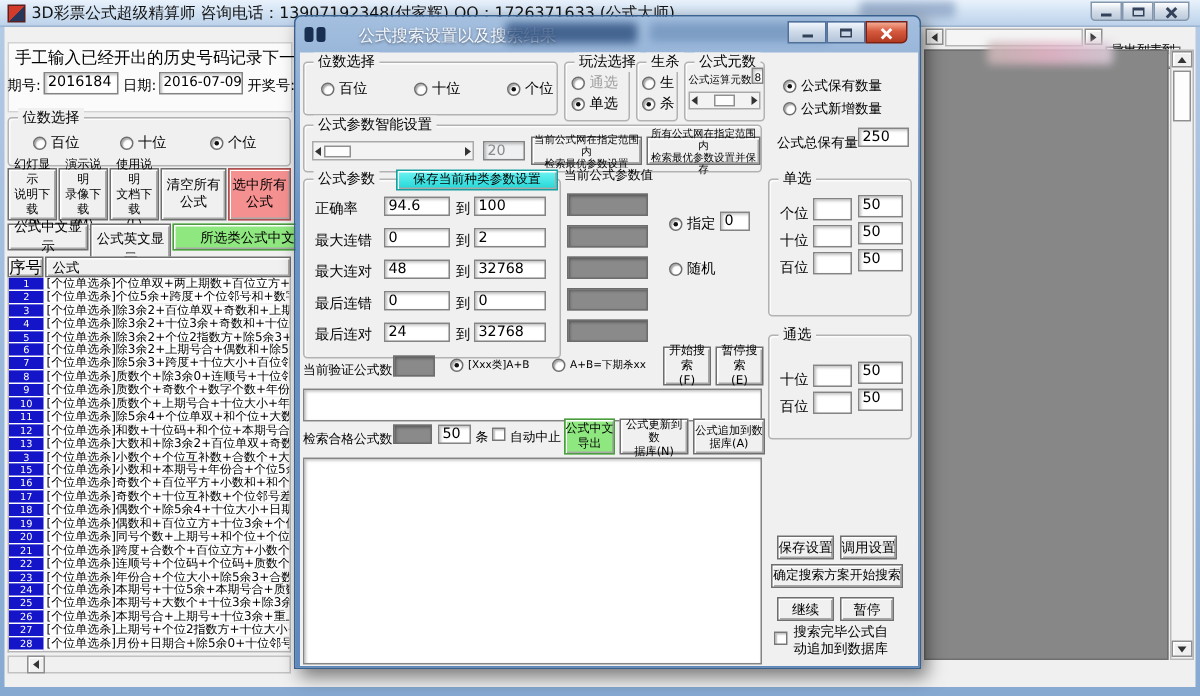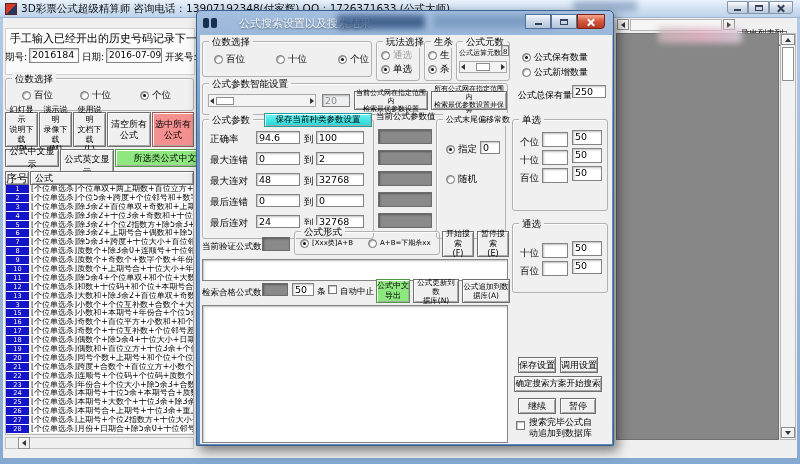--- a/index.html
+++ b/index.html
@@ -393,38 +393,32 @@
       <span class="abs lbl" style="left:104px;top:182px">到</span>
       <div class="abs sunken" style="left:116px;top:180px;width:48px;height:13px">32768</div>
 
       <span class="abs lbl" style="left:176px;top:76px;font-size:8.5px">当前公式参数值</span>
       <div class="abs graybox" style="left:178px;top:94px;width:54px;height:15px"></div>
       <div class="abs graybox" style="left:178px;top:115px;width:54px;height:15px"></div>
       <div class="abs graybox" style="left:178px;top:136px;width:54px;height:15px"></div>
       <div class="abs graybox" style="left:178px;top:157px;width:54px;height:15px"></div>
       <div class="abs graybox" style="left:178px;top:178px;width:54px;height:15px"></div>
 
-      <div class="abs grp" style="left:236px;top:84px;width:70px;height:120px">
-        <span class="grp-label" style="font-size:8px">公式末尾偏移常数</span>
-      </div>
       <label class="abs rrow" style="left:246px;top:108px">
           <span class="radio on"></span>
           <span>指定</span>
         </label>
       <div class="abs sunken" style="left:280px;top:106px;width:20px;height:13px">0</div>
       <label class="abs rrow" style="left:246px;top:138px">
           <span class="radio"></span>
           <span>随机</span>
         </label>
 
       <span class="abs lbl" style="left:2px;top:206px;font-size:8.5px">当前验证公式数</span>
       <div class="abs graybox" style="left:62px;top:202px;width:28px;height:14px"></div>
-      <div class="abs grp" style="left:94px;top:196px;width:146px;height:24px">
-        <span class="grp-label">公式形式</span>
-      </div>
       <label class="abs rrow" style="left:100px;top:203px;font-size:7px">
           <span class="radio on"></span>
           <span>[Xxx类]A+B</span>
         </label>
       <label class="abs rrow" style="left:168px;top:203px;font-size:7px">
           <span class="radio"></span>
           <span>A+B=下期杀xx</span>
         </label>
       <div class="abs btn pre" style="left:242px;top:196px;width:32px;height:26px;font-size:8px;line-height:10px">开始搜索
 (F)</div>

